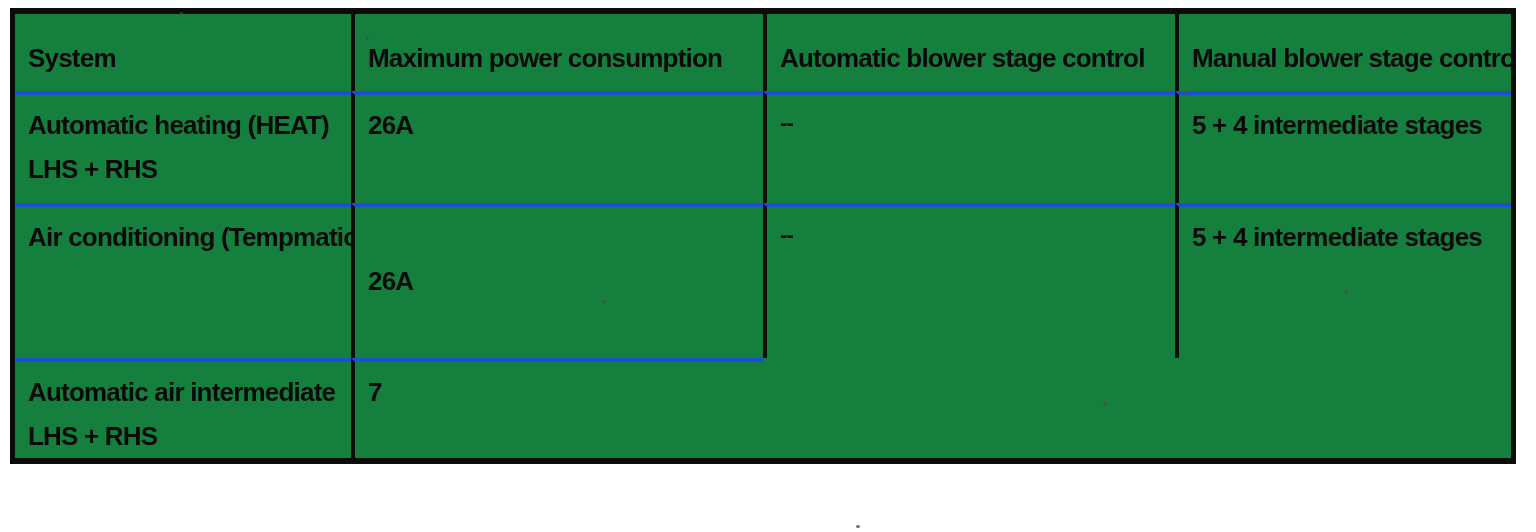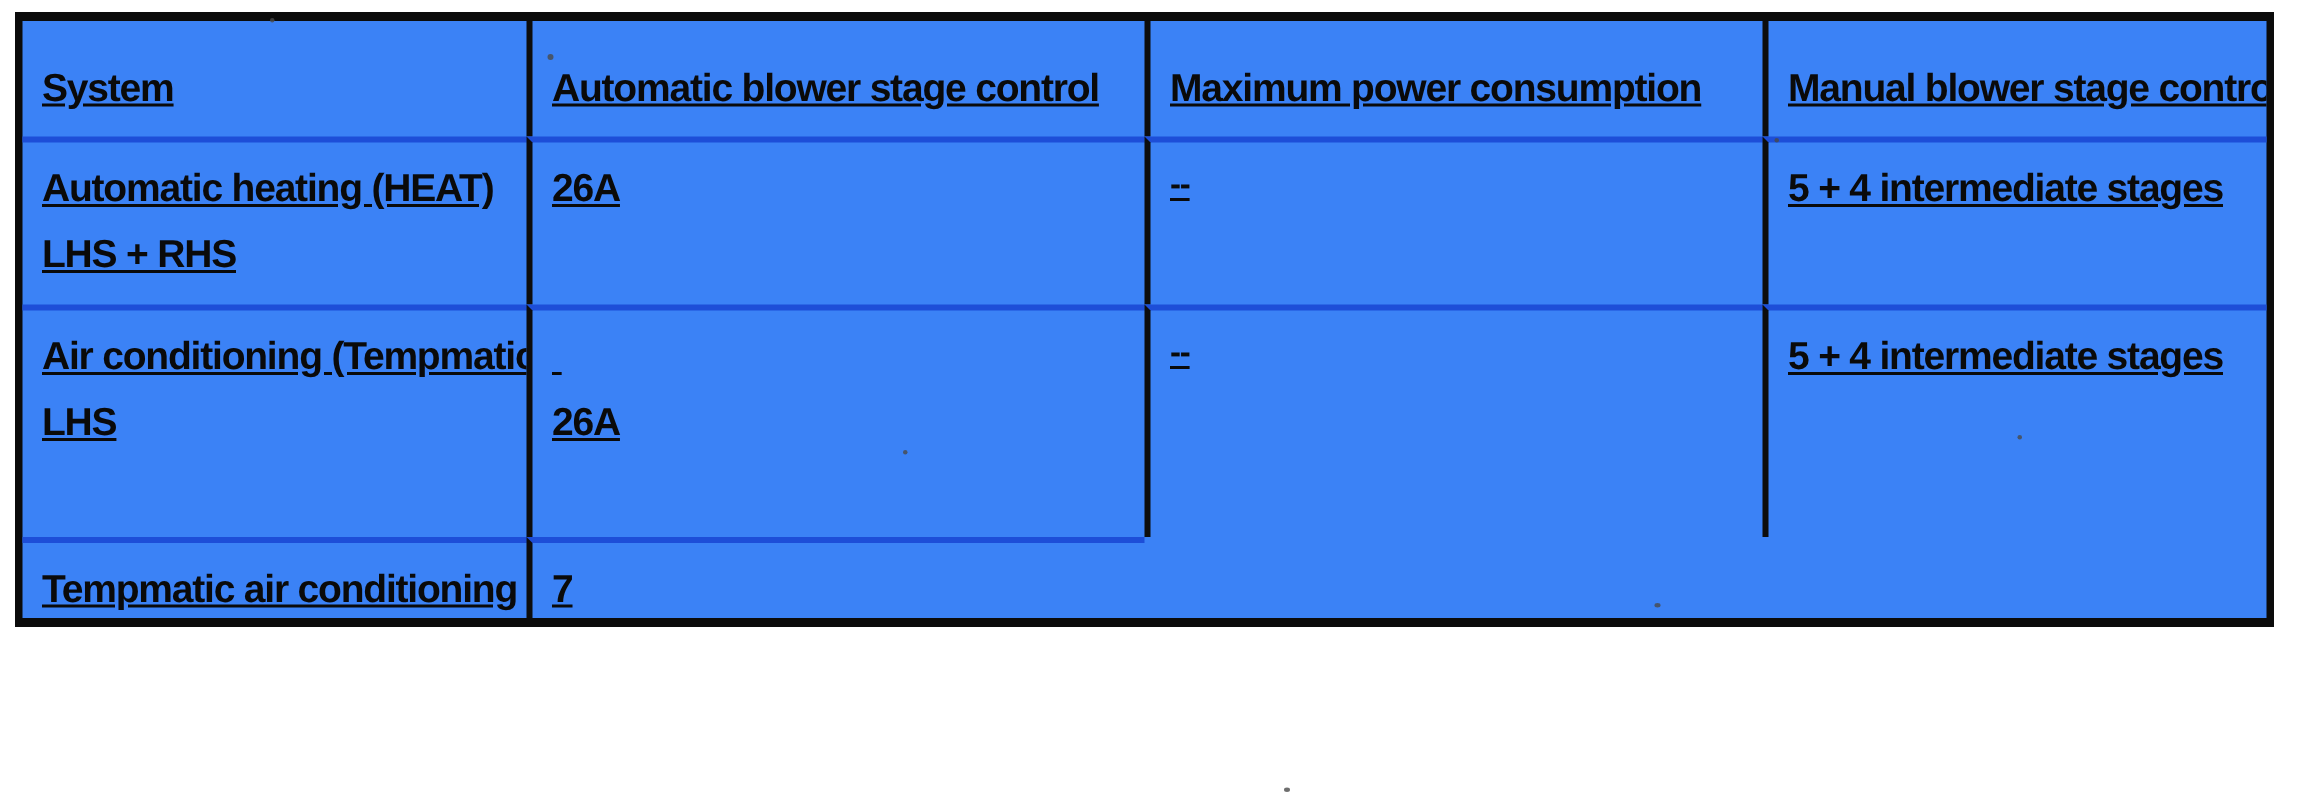--- a/index.html
+++ b/index.html
@@ -13,30 +13,29 @@
     position: relative;
     font-family: "Liberation Sans", sans-serif;
     color: #0a0a0a;
     overflow: hidden;
   }
   .scan-table {
     position: absolute;
     left: 10px;
     top: 8px;
     width: 1506px;
-    height: 410px;
+    height: 456px;
     box-sizing: border-box;
     border: 6px solid #0b0b0b;
     border-left-width: 5px;
     border-right-width: 5px;
-    background: #3b82f6;
+    background: #15803d;
     display: grid;
     grid-template-columns: 336px 412px 412px auto;
     grid-template-rows: 77px 112px 155px auto;
-    text-decoration: underline;
   }
   .cell {
     box-sizing: border-box;
     border-left: 4px solid #0d0d0d;
     border-top: 4px solid #1d4ed8;
     padding: 8px 12px 0 13px;
     font-weight: 700;
     font-size: 26px;
     line-height: 44px;
     letter-spacing: -0.8px;
@@ -62,24 +61,24 @@
 </style>
 </head>
 <body>
 
 <div class="scan-table">
 
   <div class="cell header-cell col-first row-first">
     <span>System</span>
   </div>
   <div class="cell header-cell row-first">
-    <span>Automatic blower stage control</span>
+    <span>Maximum power consumption</span>
   </div>
   <div class="cell header-cell row-first">
-    <span>Maximum power consumption</span>
+    <span>Automatic blower stage control</span>
   </div>
   <div class="cell header-cell row-first">
     <span>Manual blower stage control</span>
   </div>
 
   <div class="cell col-first">
       <div class="cell-line">Automatic heating (HEAT)</div>
       <div class="cell-line">LHS + RHS</div>
     </div>
   <div class="cell">
@@ -87,35 +86,34 @@
     </div>
   <div class="cell dash-cell">
       <div class="cell-line">--</div>
     </div>
   <div class="cell">
       <div class="cell-line">5 + 4 intermediate stages</div>
     </div>
 
   <div class="cell col-first">
       <div class="cell-line">Air conditioning (Tempmatic)</div>
-      <div class="cell-line">LHS</div>
     </div>
   <div class="cell">
       <div class="cell-line">&nbsp;</div>
       <div class="cell-line">26A</div>
     </div>
   <div class="cell dash-cell">
       <div class="cell-line">--</div>
     </div>
   <div class="cell">
       <div class="cell-line">5 + 4 intermediate stages</div>
     </div>
 
   <div class="cell col-first">
-      <div class="cell-line">Tempmatic air conditioning</div>
+      <div class="cell-line">Automatic air intermediate</div>
       <div class="cell-line">LHS + RHS</div>
     </div>
   <div class="cell">
       <div class="cell-line">7</div>
     </div>
 
 </div>
 
 <div class="speck" style="left:365px; top:36px; width:4px; height:4px;"></div>
 <div class="speck" style="left:1183px; top:92px; width:3px; height:3px;"></div>

